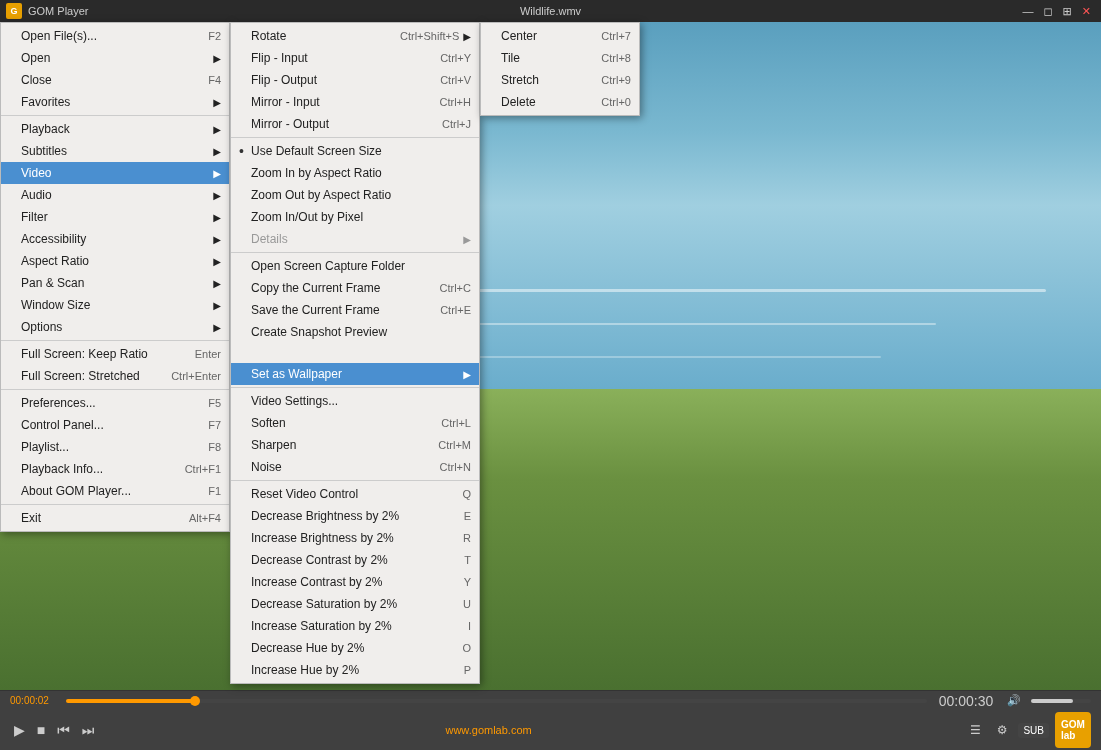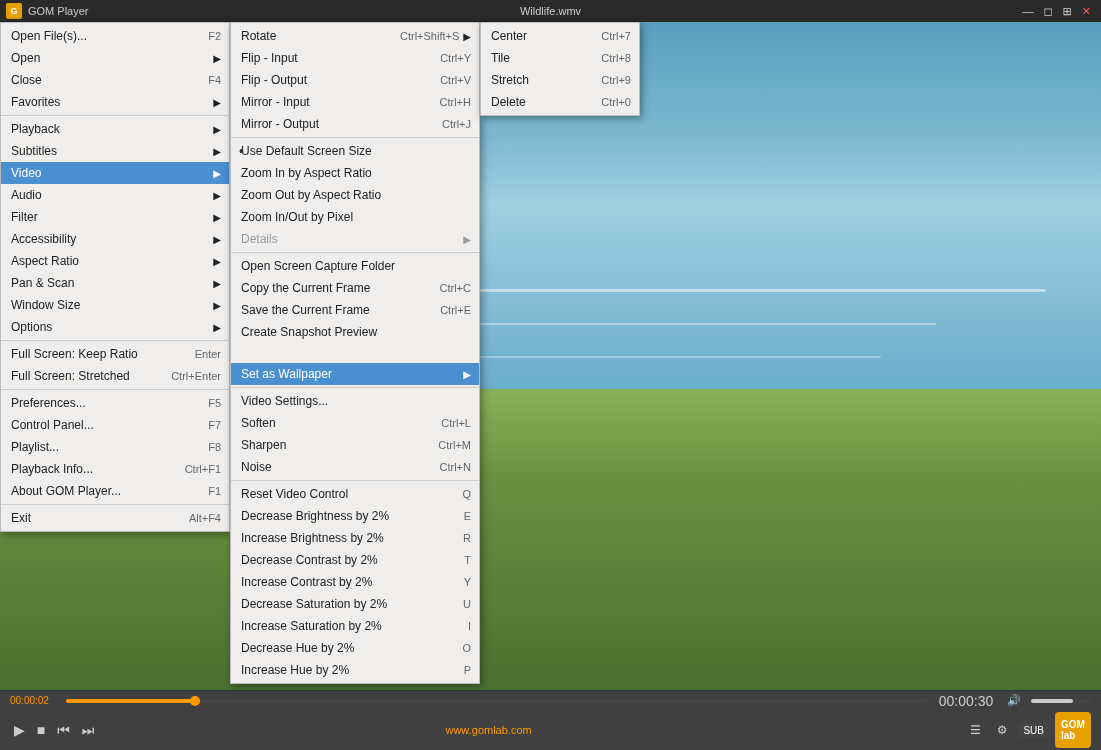--- a/index.html
+++ b/index.html
@@ -80,21 +80,21 @@
       background: #f0eeec;
       border: 1px solid #bbb;
       box-shadow: 2px 2px 8px rgba(0,0,0,0.4);
       z-index: 200;
       color: #222;
       padding: 2px 0;
     }
     .menu-item {
       display: flex;
       align-items: center;
-      padding: 4px 8px 4px 10px;
+      padding: 4px 8px 4px 20px;
       cursor: pointer;
       position: relative;
       font-size: 12px;
       min-height: 22px;
     }
     .menu-item:hover, .menu-item.active {
       background: #4a8fd0;
       color: #fff;
       justify-content: flex-end;
     }

